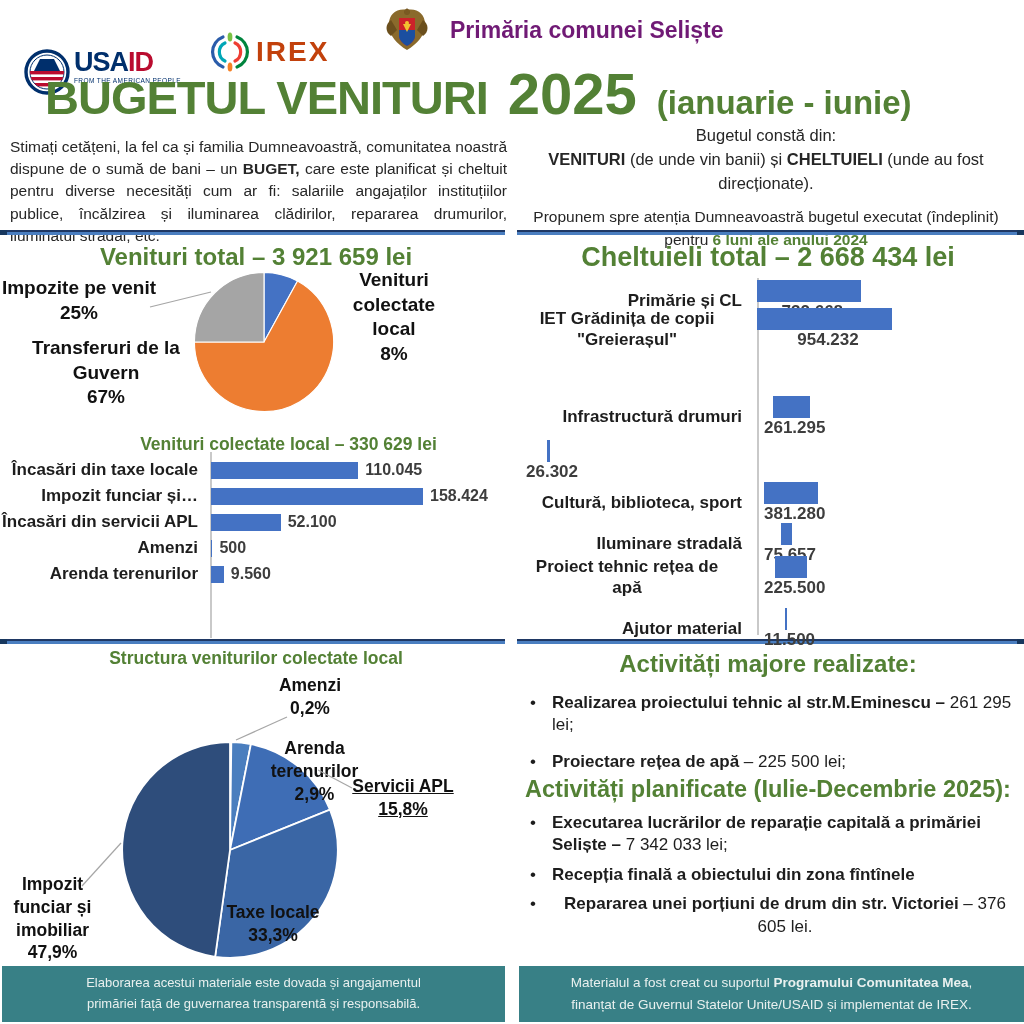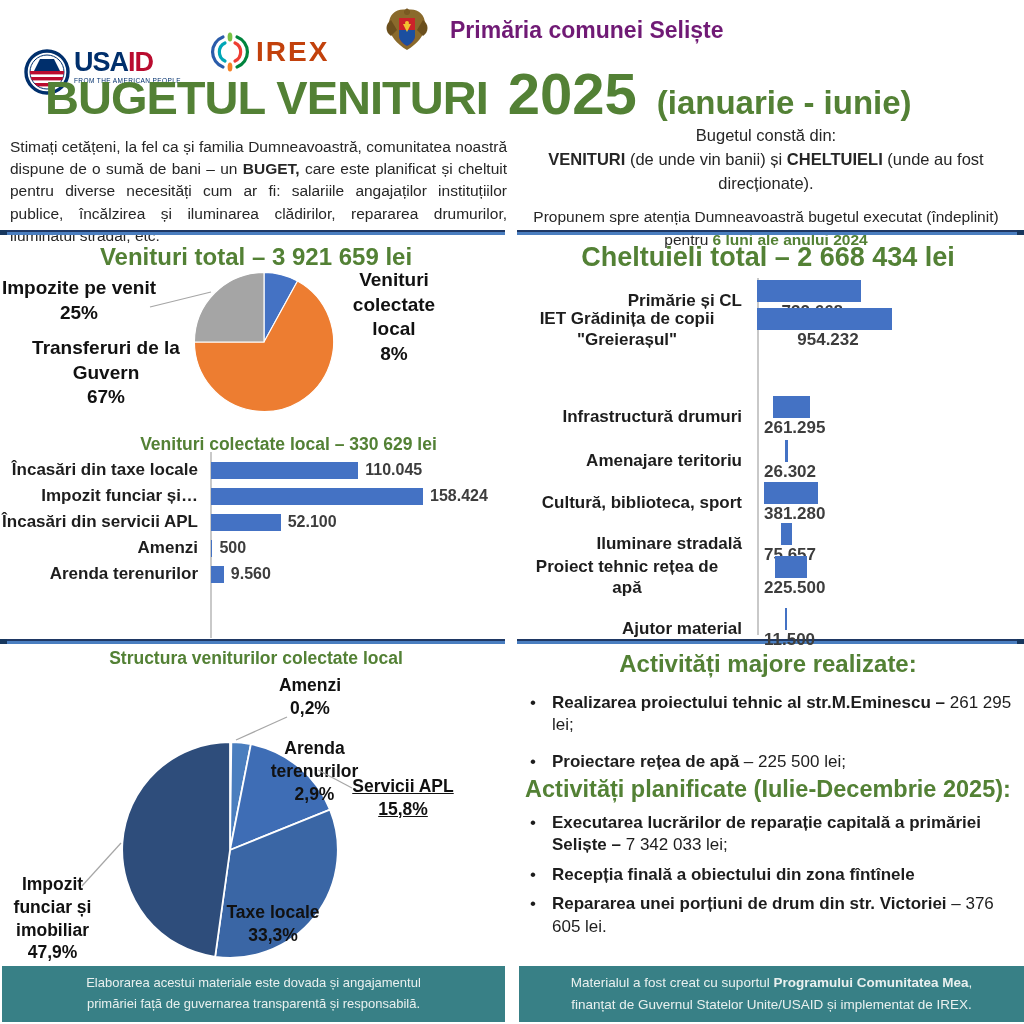--- a/index.html
+++ b/index.html
@@ -226,21 +226,20 @@
         </div>
     </div>
     <div class="brow" style="top:118px;">
       <div class="blabel">Infrastructură drumuri</div>
       <div class="bararea">
           <div class="bar" style="width: 36.9667px; background: rgb(68, 114, 196);"></div>
           <div class="bval">261.295</div>
         </div>
     </div>
     <div class="brow" style="top:162px;">
-      <div class="blabel">Amenajare teritoriu</div>
       <div class="bararea">
           <div class="bar" style="width: 3.72108px; background: rgb(68, 114, 196);"></div>
           <div class="bval">26.302</div>
         </div>
     </div>
     <div class="brow" style="top:204px;">
       <div class="blabel">Cultură, biblioteca, sport</div>
       <div class="bararea">
           <div class="bar" style="width: 53.9416px; background: rgb(68, 114, 196);"></div>
           <div class="bval">381.280</div>
@@ -302,21 +301,21 @@
   <div class="abs sec-title green" style="left:512px;top:650px;width:512px;font-size:24px;">Activități majore realizate:</div>
   <div class="abs act-list" style="left:524px;top:692px;">
     <div class="act-item"><b>Realizarea proiectului tehnic al str.M.Eminescu – </b><span>261 295 lei;</span></div>
     <div class="act-item" style="margin-top:14px;"><b>Proiectare rețea de apă </b><span>– 225 500 lei;</span></div>
   </div>
 
   <div class="abs sec-title green" style="left:512px;top:776px;width:512px;font-size:23.5px;">Activități planificate (Iulie-Decembrie 2025):</div>
   <div class="abs act-list" style="left:524px;top:812px;">
     <div class="act-item"><b>Executarea lucrărilor de reparație capitală a primăriei Seliște  – </b><span>7 342 033 lei;</span></div>
     <div class="act-item" style="margin-top:7px;"><b>Recepția finală a obiectului din zona fîntînele</b><span></span></div>
-    <div class="act-item" style="margin-top:7px;"><b>Repararea unei porțiuni de drum din str. Victoriei </b><span>– 376 605 lei.</span></div>
+    <div class="act-item" style="margin-top:7px;text-align:center;"><b>Repararea unei porțiuni de drum din str. Victoriei </b><span>– 376 605 lei.</span></div>
   </div>
 
   <div class="abs footer-box" style="left:519px;width:505px;">
     <div class="txt" style="font-size:13.5px;line-height:1.6;"><span>Materialul a fost creat cu suportul </span><b>Programului Comunitatea Mea</b><span>,
 finanțat de Guvernul Statelor Unite/USAID și implementat de IREX.</span></div>
   </div>
   <div class="abs footer-box" style="left:2px;width:503px;">
     <div class="txt" style="font-size:13px;line-height:1.6;">Elaborarea acestui materiale este dovada și angajamentul
 primăriei  față de guvernarea transparentă și responsabilă.</div>
   </div>

